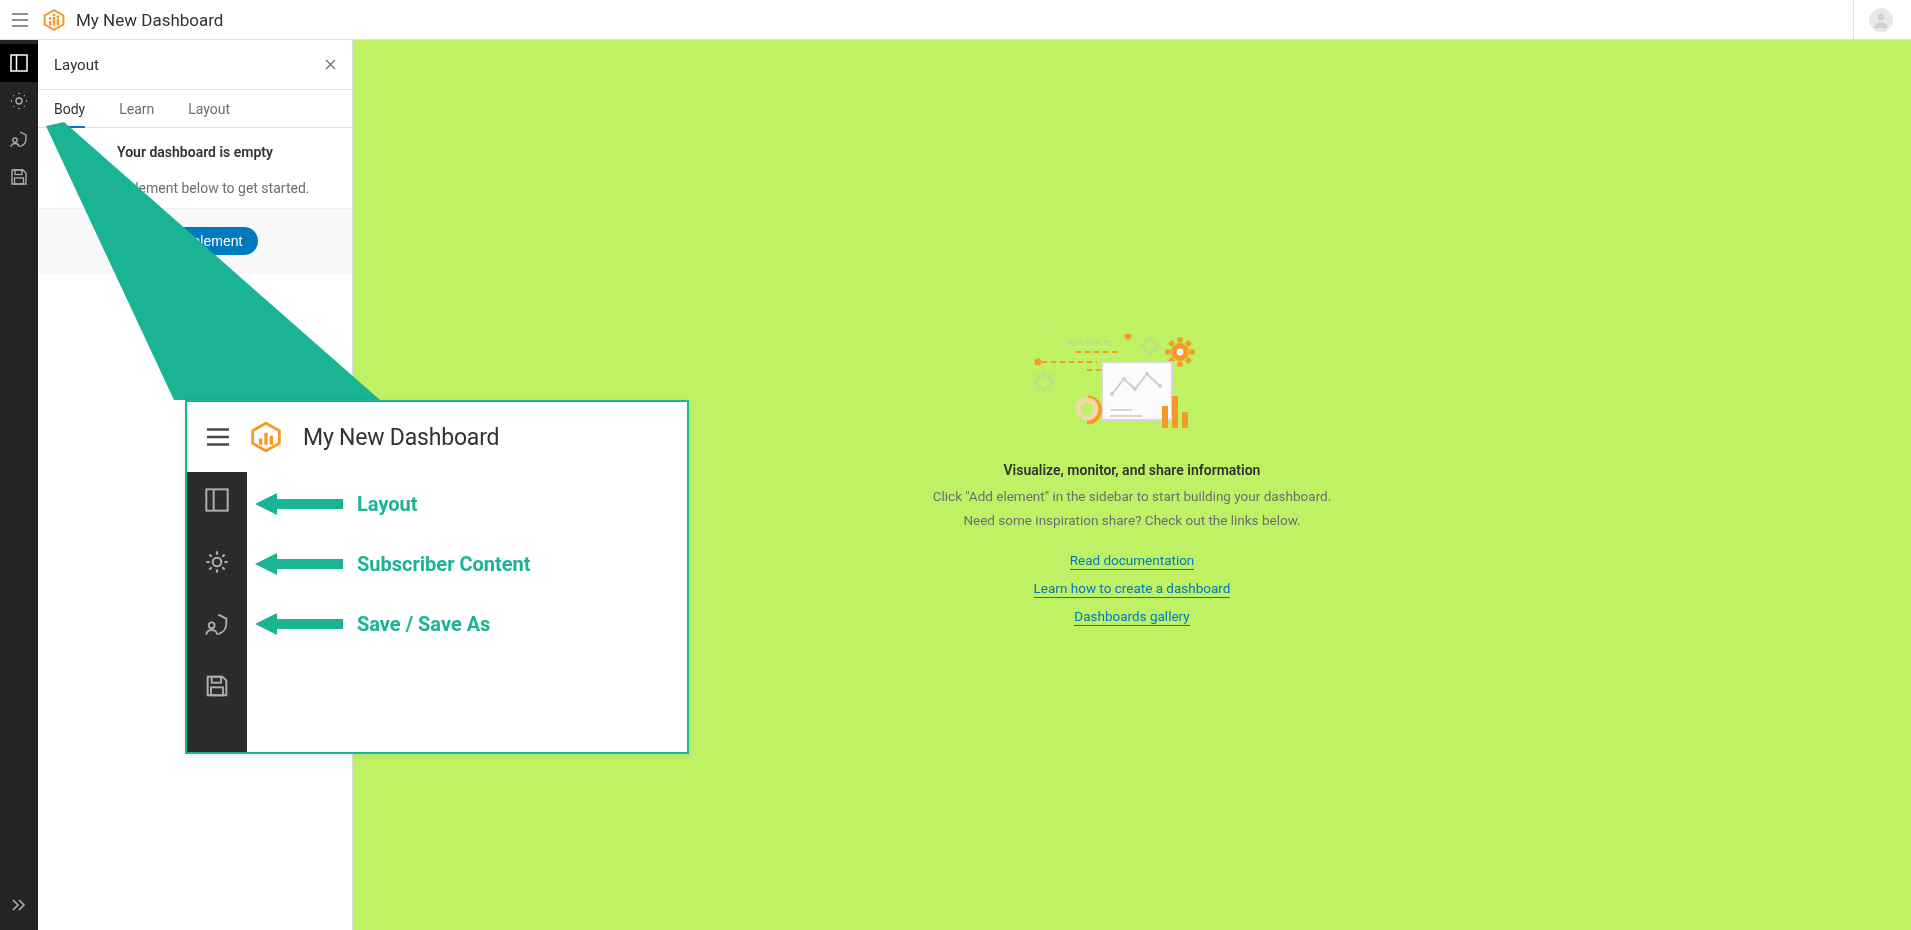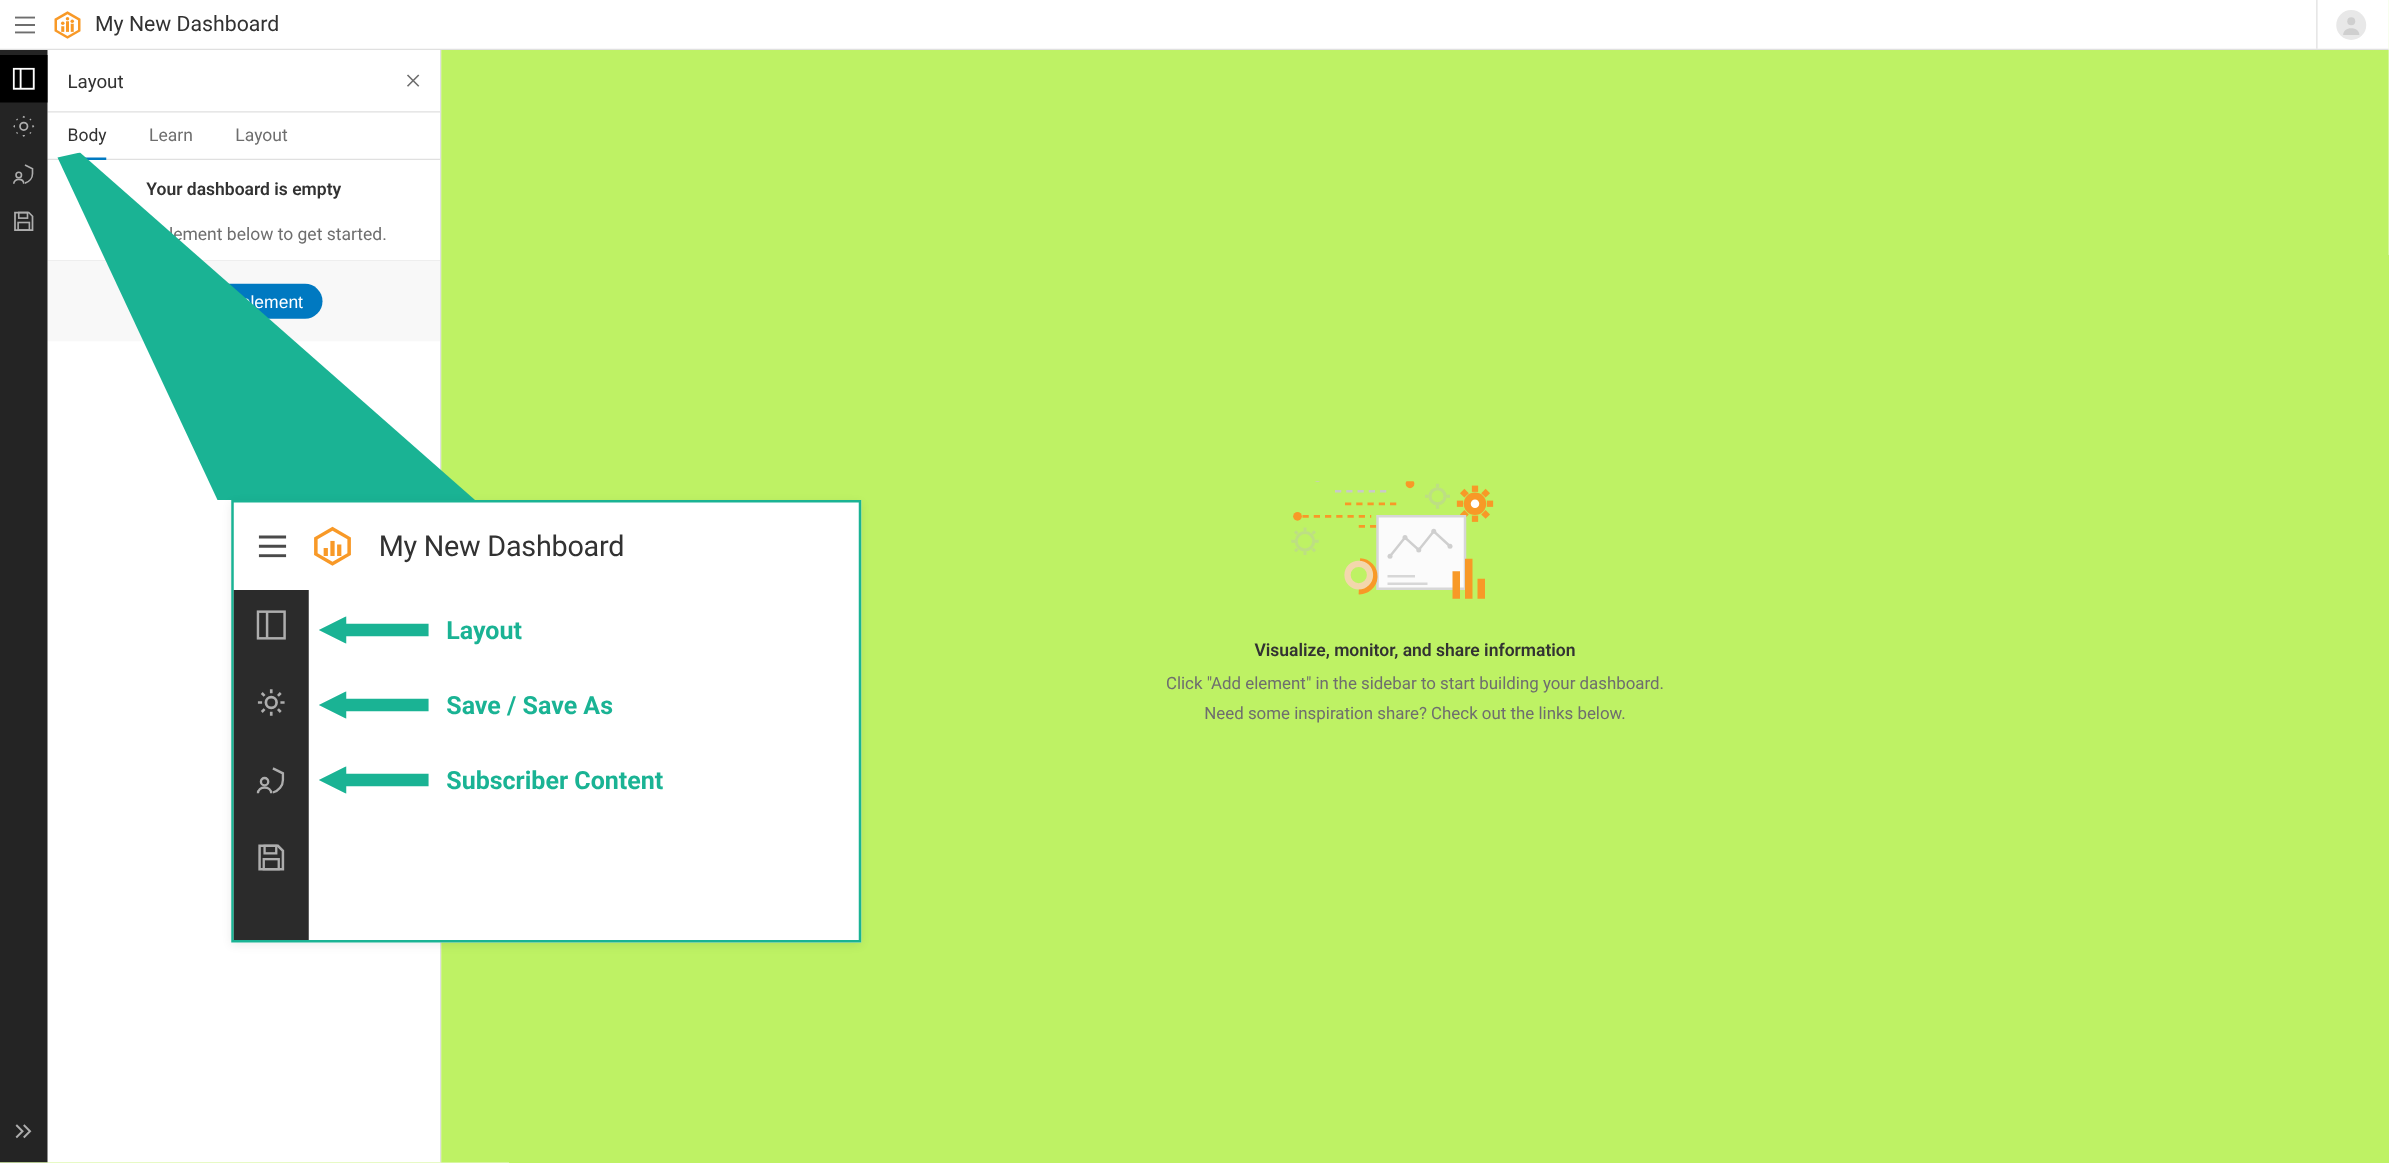--- a/index.html
+++ b/index.html
@@ -292,20 +292,25 @@
           <circle cx="55" cy="75" r="9" fill="none" stroke="#f3d7ac" stroke-width="5"></circle>
 
           <rect x="130" y="72" width="6" height="22" fill="#f89927"></rect>
           <rect x="140" y="62" width="6" height="32" fill="#f89927"></rect>
           <rect x="150" y="78" width="6" height="16" fill="#f89927"></rect>
         </svg>
       </div>
       <div class="emp-title">Visualize, monitor, and share information</div>
       <div class="emp-body">Click "Add element" in the sidebar to start building your dashboard.</div>
       <div class="emp-body">Need some inspiration share? Check out the links below.</div>
+      <div class="link-list">
+        <a href="#">Read documentation</a>
+        <a href="#">Learn how to create a dashboard</a>
+        <a href="#">Dashboards gallery</a>
+      </div>
     </div>
   </div>
 </div>
 
 <svg class="annotation-arrow" width="340" height="280" viewBox="0 0 340 280">
   <polygon points="2,4 20,0 336,278 130,278" fill="#1ab394"></polygon>
 </svg>
 
 <div class="annotation-callout">
   <div class="co-header">
@@ -367,23 +372,23 @@
       <div class="co-row">
         <svg class="co-arrow" width="88" height="22" viewBox="0 0 88 22">
             <polygon points="0,11 22,0 22,6 88,6 88,16 22,16 22,22" fill="#1ab394"></polygon>
           </svg>
         <span class="co-text">Layout</span>
       </div>
       <div class="co-row">
         <svg class="co-arrow" width="88" height="22" viewBox="0 0 88 22">
             <polygon points="0,11 22,0 22,6 88,6 88,16 22,16 22,22" fill="#1ab394"></polygon>
           </svg>
-        <span class="co-text">Save / Save As</span>
+        <span class="co-text">Subscriber Content</span>
       </div>
       <div class="co-row">
         <svg class="co-arrow" width="88" height="22" viewBox="0 0 88 22">
             <polygon points="0,11 22,0 22,6 88,6 88,16 22,16 22,22" fill="#1ab394"></polygon>
           </svg>
-        <span class="co-text">Subscriber Content</span>
+        <span class="co-text">Save / Save As</span>
       </div>
     </div>
   </div>
 </div>
 
 </body></html>

